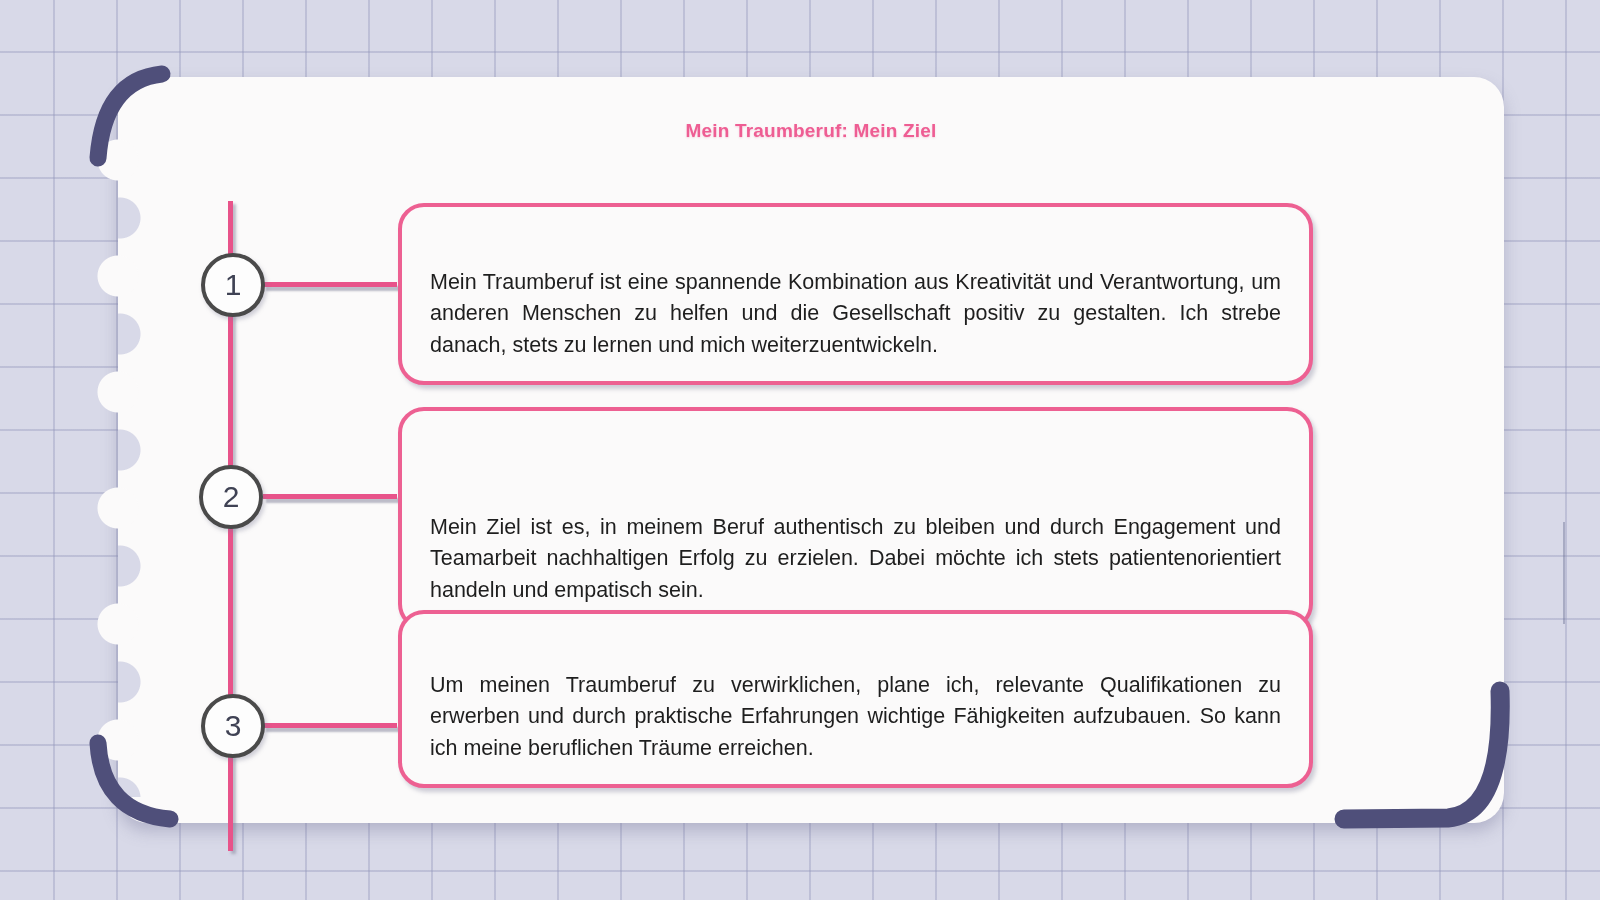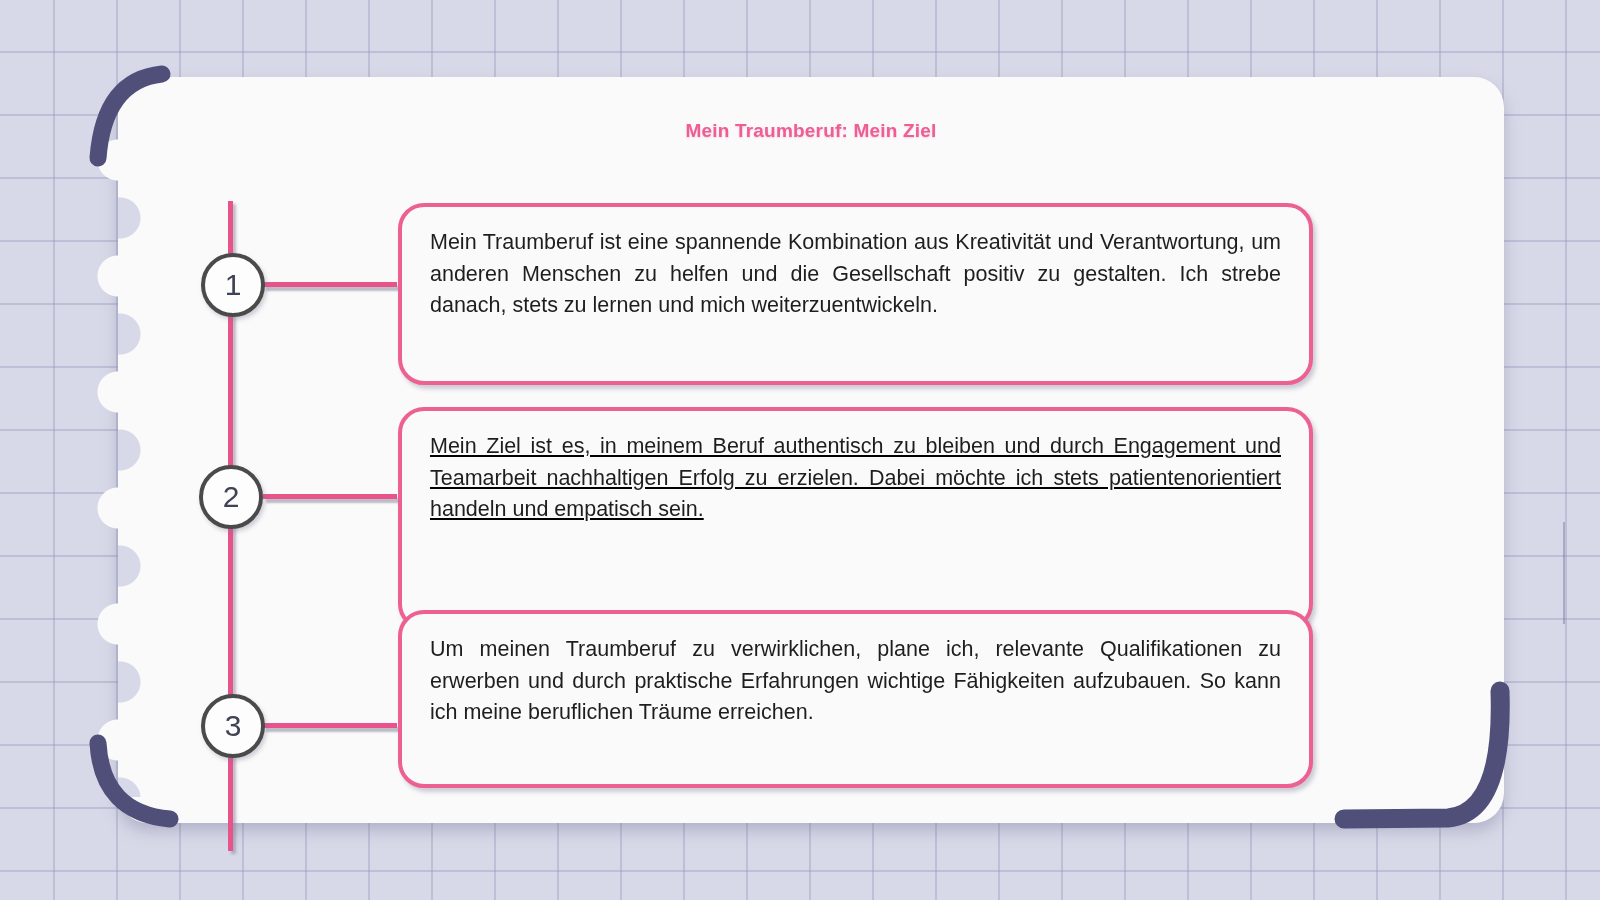--- a/index.html
+++ b/index.html
@@ -48,25 +48,25 @@
   .connector{position:absolute;height:5px;width:134px;z-index:4;
     background:var(--accent-pink);box-shadow:3px 4px 2px rgba(125,125,150,0.5);}
   .node{position:absolute;width:64px;height:64px;border-radius:50%;z-index:5;
     background:#fdfdfd;border:4px solid var(--circle-border-gray);
     box-shadow:2px 3px 4px rgba(120,120,145,0.35);
     display:flex;align-items:center;justify-content:center;}
   .node span{font-size:30px;color:var(--number-gray);line-height:1;}
   .textbox{position:absolute;left:398px;width:915px;z-index:4;
     background:var(--panel);border:4px solid var(--box-border-pink);border-radius:26px;
     box-shadow:3px 4px 4px rgba(130,130,155,0.38);
-    display:flex;align-items:flex-start;padding:20px 28px;}
+    display:flex;align-items:flex-end;padding:20px 28px;}
   .textbox p{font-size:21.5px;line-height:31.5px;color:var(--body-text);
     text-align:justify;width:100%;}
   #box-1{top:203px;height:182px;}
-  #box-2{top:407px;height:223px;text-decoration:underline;}
+  #box-2{top:407px;height:223px;}
   #box-3{top:610px;height:178px;}
 </style>
 </head>
 <body>
 
 <div class="stage">
 
   <div class="grid-stroke"></div>
 
   <div class="panel"></div>

